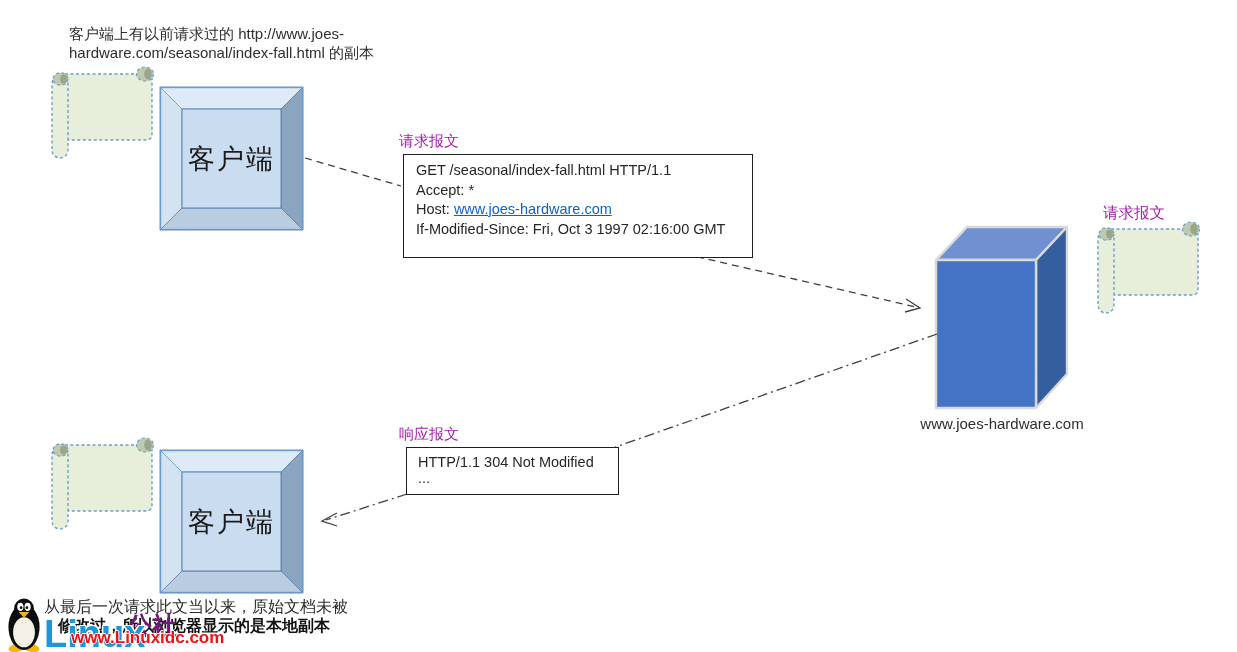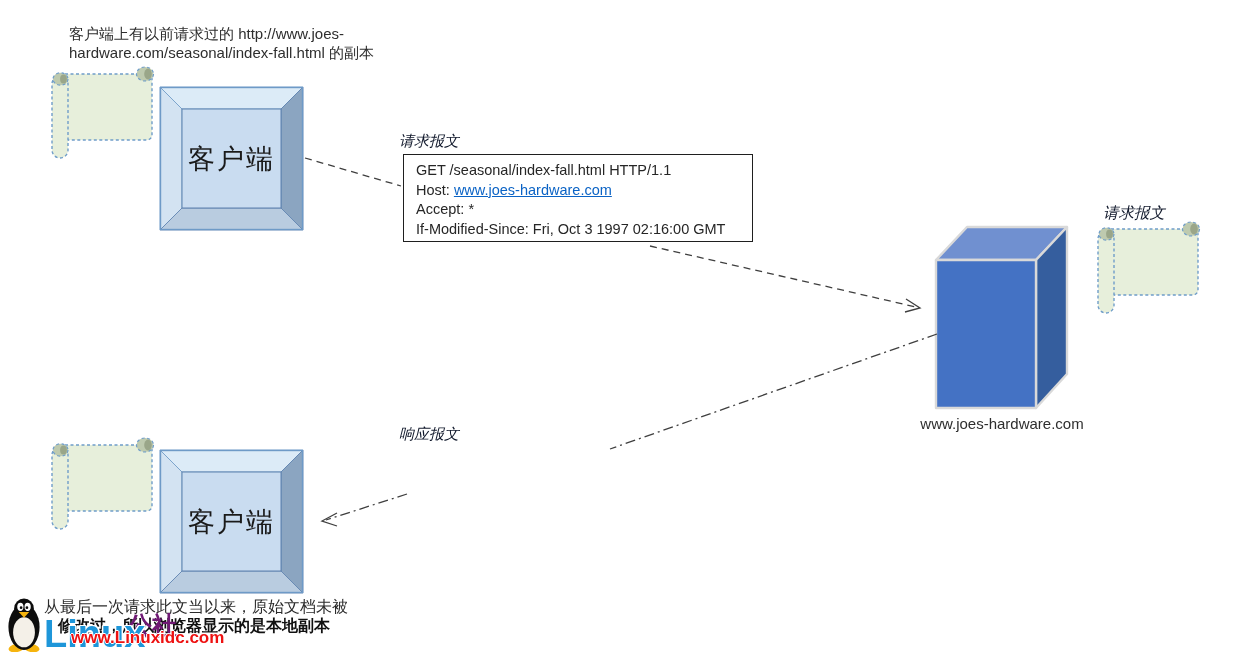--- a/index.html
+++ b/index.html
@@ -1,24 +1,24 @@
 <!DOCTYPE html>
 <html><head>
 <meta charset="utf-8">
 <style>
   html,body{margin:0;padding:0;background:#fff;}
   body{font-family:"Liberation Sans","DejaVu Sans",sans-serif;color:#303030;}
   #stage{position:relative;width:1237px;height:652px;background:#ffffff;overflow:hidden;}
   #shapes{position:absolute;left:0;top:0;}
   .txt{position:absolute;white-space:nowrap;}
   .note{font-size:15px;line-height:19px;color:#2e2e2e;}
-  .label-cn{font-size:15px;color:#0f172a;font-style:italic;}
+  .label-cn{font-size:15px;color:#a21caf;}
   .msgbox{position:absolute;border:1.4px solid #1f1f1f;background:#fff;font-size:14.5px;color:#262626;}
   .msgbox .ln{white-space:nowrap;}
-  #request-box{left:403px;top:154px;width:336px;height:80px;padding:6px 0 0 12px;line-height:19.5px;}
+  #request-box{left:403px;top:154px;width:336px;height:80px;padding:6px 0 16px 12px;line-height:19.5px;}
   #response-box{left:406px;top:447px;width:200px;height:40px;padding:6px 0 0 11px;line-height:16px;}
   .hostlink{color:#0b63c5;text-decoration:underline;cursor:pointer;}
   .client-label{position:absolute;width:99px;height:99px;display:flex;align-items:center;justify-content:center;
     font-size:27px;color:#1a1a1a;letter-spacing:2px;text-align:right;}
   #server-label{left:918px;top:415px;width:168px;text-align:center;font-size:15px;color:#2e2e2e;}
   #unmodified-label{left:1103px;top:203px;font-size:15.5px;}
   .caption{font-size:16px;color:#2b2b2b;}
   #caption-line2{font-weight:bold;color:#111;}
   
   #watermark{position:absolute;left:0;top:592px;width:320px;height:60px;}
@@ -90,26 +90,30 @@
     <div>客户端上有以前请求过的 http://www.joes-</div>
     <div>hardware.com/seasonal/index-fall.html 的副本</div>
   </div>
 
   <div class="client-label" style="left:182px;top:109px;">客户端</div>
   <div class="client-label" style="left:182px;top:472px;">客户端</div>
 
   <div class="txt label-cn" style="left:399px;top:132px;">请求报文</div>
   <div class="msgbox" id="request-box">
     <div class="ln">GET /seasonal/index-fall.html HTTP/1.1</div>
+    <div class="ln">Accept: *</div>
     <div class="ln"><span>Host: </span><span class="hostlink">www.joes-hardware.com</span></div>
-    <div class="ln">Accept: *</div>
     <div class="ln">If-Modified-Since: Fri, Oct 3 1997 02:16:00 GMT</div>
   </div>
 
   <div class="txt label-cn" style="left:399px;top:425px;">响应报文</div>
+  <div class="msgbox" id="response-box">
+    <div class="ln">HTTP/1.1 304 Not Modified</div>
+    <div class="ln">...</div>
+  </div>
 
   <div class="txt" id="server-label">www.joes-hardware.com</div>
   <div class="txt label-cn" id="unmodified-label">请求报文</div>
 
   <div class="txt caption" style="left:44px;top:597px;" id="caption-line1">从最后一次请求此文当以来，原始文档未被</div>
   <div class="txt caption" style="left:58px;top:616px;" id="caption-line2">修改过，所以浏览器显示的是本地副本</div>
 
   <div id="watermark">
     <svg id="wm-tux" width="36" height="54" viewBox="0 0 34 52">
       <ellipse cx="10" cy="48" rx="8" ry="4" fill="#f6b40e" transform="rotate(-12 10 48)"></ellipse>

